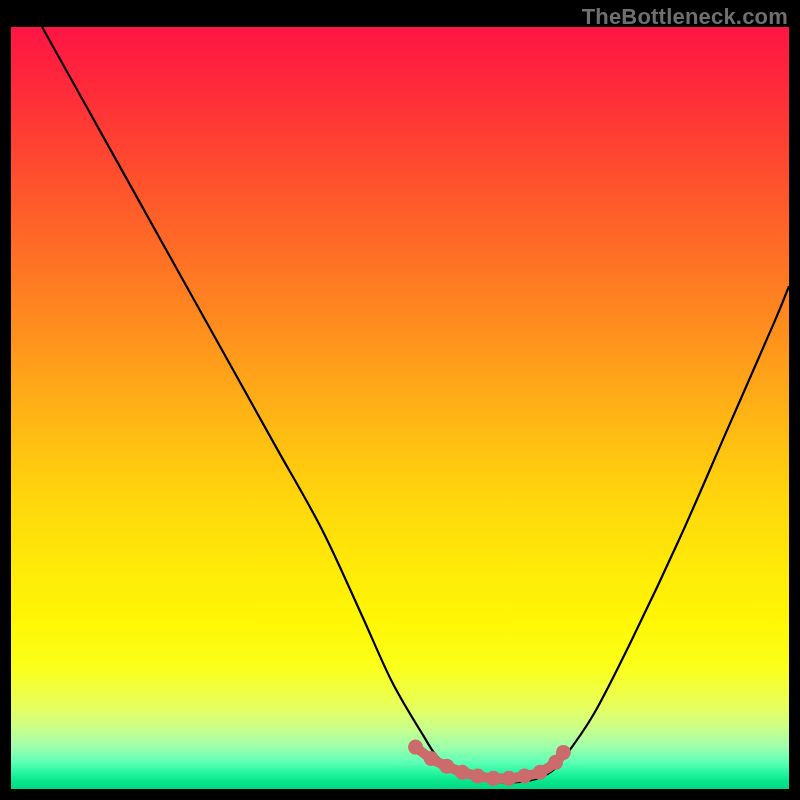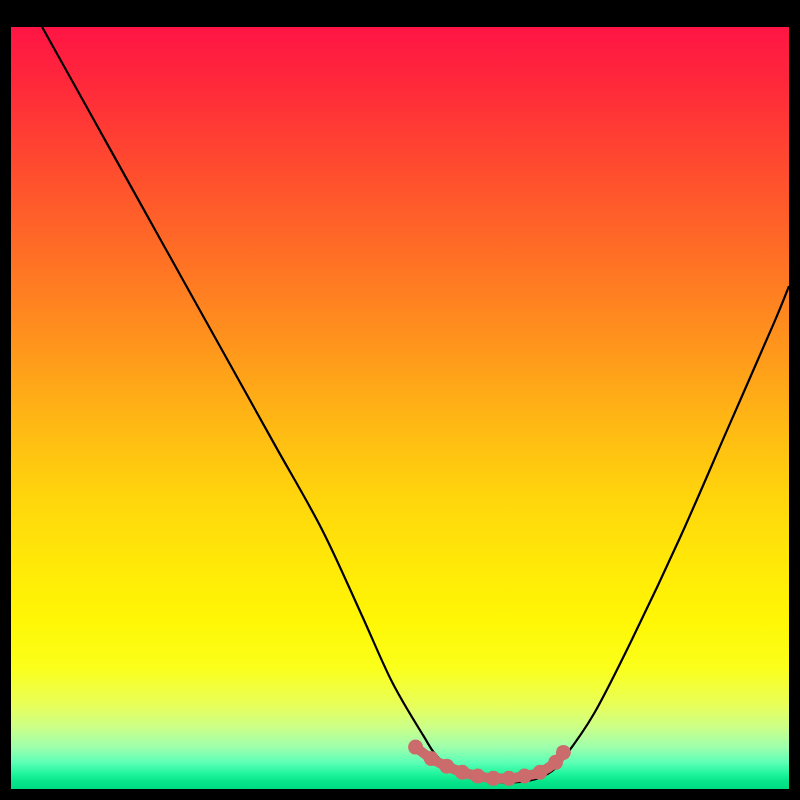--- a/index.html
+++ b/index.html
@@ -56,20 +56,21 @@
     color: #6f6f6f;
     letter-spacing: 0.2px;
     user-select: none;
   }
 </style>
 </head>
 <body>
 
 <div class="stage">
 
+  <div class="watermark">TheBottleneck.com</div>
 
   <div class="plot-frame">
     <div class="gradient"></div>
 
     <svg class="curve-layer" viewBox="0 0 778 762" preserveAspectRatio="none">
       <g>
         <path id="curve-path" fill="none" stroke="#000000" stroke-width="2.2" d="M 31.12 0 C 38.900000000000006 13.96999999999999, 62.24000000000001 55.87999999999994, 77.80000000000001 83.81999999999994 C 93.36000000000001 111.75999999999993, 108.92 139.7, 124.48 167.64 C 140.04 195.57999999999998, 155.6 223.51999999999998, 171.16 251.45999999999998 C 186.72 279.4, 202.28000000000003 307.34, 217.84000000000003 335.28 C 233.40000000000003 363.21999999999997, 248.96000000000004 391.15999999999997, 264.52000000000004 419.09999999999997 C 280.08000000000004 447.03999999999996, 296.9366666666667 474.97999999999996, 311.20000000000005 502.91999999999996 C 325.46333333333337 530.86, 338.43000000000006 561.34, 350.1 586.74 C 361.77 612.14, 370.84666666666664 635, 381.21999999999997 655.3199999999999 C 391.5933333333333 675.6399999999999, 404.56 695.9599999999999, 412.34000000000003 708.66 C 420.12000000000006 721.36, 421.41666666666674 725.17, 427.90000000000003 731.52 C 434.3833333333333 737.87, 442.1633333333333 742.95, 451.23999999999995 746.76 C 460.3166666666666 750.5699999999999, 471.9866666666667 753.11, 482.36 754.38 C 492.73333333333335 755.65, 504.40333333333336 755.65, 513.48 754.38 C 522.5566666666666 753.11, 530.3366666666666 750.5699999999999, 536.8199999999999 746.76 C 543.3033333333333 742.95, 544.6 741.68, 552.38 731.52 C 560.16 721.36, 571.8299999999999 706.1199999999999, 583.5 685.8 C 595.1700000000001 665.48, 608.1366666666668 638.8100000000001, 622.4000000000001 609.6 C 636.6633333333334 580.39, 653.5200000000001 544.8299999999999, 669.08 510.53999999999996 C 684.64 476.24999999999994, 700.2 439.42, 715.76 403.86 C 731.3199999999999 368.3, 752.0666666666666 321.31, 762.4399999999999 297.18 C 772.8133333333333 273.05, 775.4066666666666 265.43, 778 259.08"></path>
       </g>
       <g id="marker-group">
           <path d="M 404.56 720.09 C 407.1533333333333 721.995, 414.93333333333334 728.345, 420.12 731.52 C 425.3066666666667 734.6949999999999, 430.4933333333334 736.854, 435.68000000000006 739.14 C 440.86666666666673 741.4259999999999, 446.0533333333333 743.585, 451.23999999999995 745.236 C 456.4266666666666 746.887, 461.6133333333333 748.0300000000001, 466.79999999999995 749.046 C 471.9866666666666 750.062, 477.17333333333335 750.951, 482.36 751.332 C 487.5466666666667 751.713, 492.73333333333335 751.713, 497.92 751.332 C 503.1066666666667 750.951, 508.29333333333335 750.062, 513.48 749.046 C 518.6666666666667 748.0300000000001, 523.8533333333335 747.5219999999999, 529.0400000000001 745.236 C 534.2266666666667 742.95, 540.7099999999999 738.6320000000001, 544.5999999999999 735.33 C 548.4899999999999 732.028, 551.0833333333333 727.075, 552.38 725.424" fill="none" stroke="#cc6b6b" stroke-width="10" stroke-linecap="round"></path>

